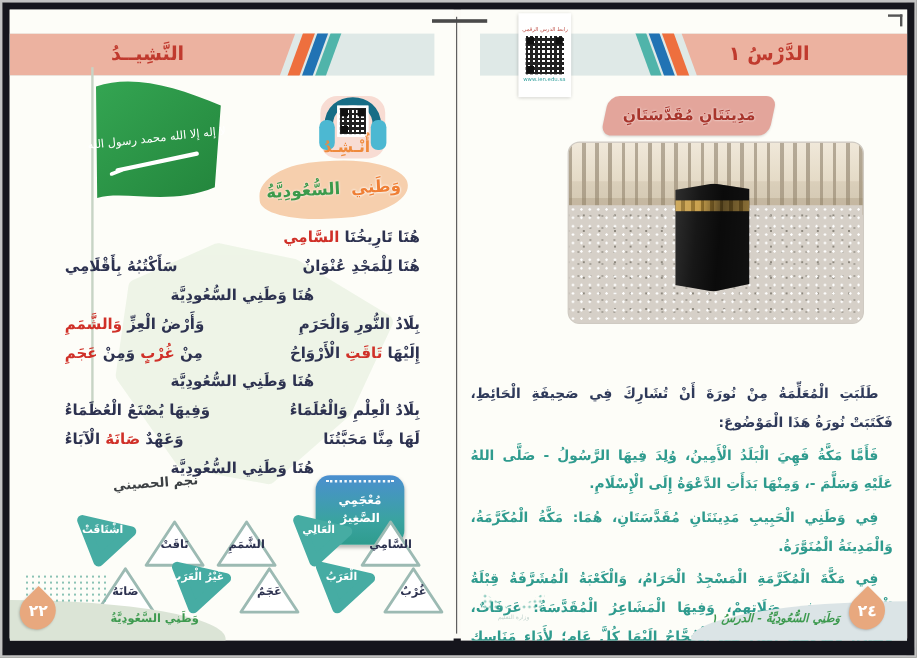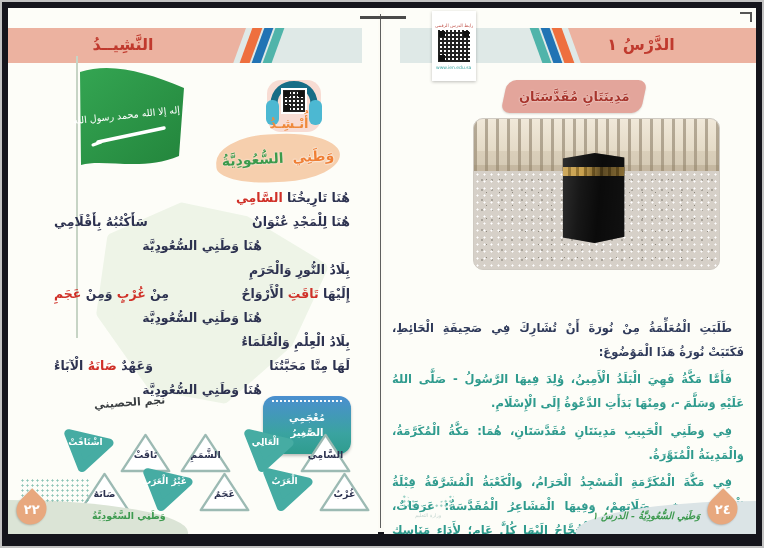--- a/index.html
+++ b/index.html
@@ -59,21 +59,21 @@
   .map-mark { position:absolute; left:66px; top:192px; width:268px; height:210px; opacity:.75; }
 
   .poem { position:absolute; left:46px; top:182px; width:296px; direction:rtl; }
   .poem-row { margin-bottom:9px; font-size:12.5px; font-weight:bold; color:#2d3250; }
   .poem-row.couplet { display:flex; justify-content:space-between; }
   .poem-row.refrain { text-align:center; }
   .poem .red { color:#d03028; }
   .poem-author { position:absolute; left:86px; top:388px; font-size:11px; font-weight:bold;
                  color:#3c4043; transform:rotate(-4deg); }
 
-  .dict { position:absolute; left:255px; top:388px; width:88px; height:58px; }
+  .dict { position:absolute; left:255px; top:388px; width:74px; height:58px; }
   .dict-body { position:absolute; inset:0; border-radius:12px;
                background:linear-gradient(180deg,#4b8fd0 0%, #3aa3a0 65%, #2f9c8e 100%);
                display:flex; flex-direction:column; align-items:center; justify-content:center; gap:4px;
                box-shadow:0 2px 3px rgba(0,0,0,.25); }
   .dict-body::before { content:""; position:absolute; top:4px; left:9px; right:9px;
                        border-top:2px dotted rgba(255,255,255,.95); }
   .dict-line { color:#fff; font-size:10px; font-weight:bold; }
   .dict-tail { position:absolute; left:2px; bottom:-8px; width:16px; height:14px;
                background:#2f9c8e; clip-path:polygon(0 100%, 10% 0, 95% 30%); }
 
@@ -215,28 +215,30 @@
               <div class="poem-row couplet">
                 <span class="hemi"><span>هُنَا تَارِيخُنَا </span><span class="red">السَّامِي</span></span>
               </div>
               <div class="poem-row couplet">
                 <span class="hemi"><span>هُنَا لِلْمَجْدِ عُنْوَانٌ</span></span>
                 <span class="hemi"><span>سَأَكْتُبُهُ بِأَقْلَامِي</span></span>
               </div>
               <div class="poem-row refrain"><span>هُنَا وَطَنِي السُّعُودِيَّة</span></div>
               <div class="poem-row couplet">
                 <span class="hemi"><span>بِلَادُ النُّورِ وَالْحَرَمِ</span></span>
+                <span class="hemi"><span>وَأَرْضُ الْعِزِّ </span><span class="red">وَالشَّمَمِ</span></span>
               </div>
               <div class="poem-row couplet">
                 <span class="hemi"><span>إِلَيْهَا </span><span class="red">تَاقَتِ</span><span> الْأَرْوَاحُ</span></span>
                 <span class="hemi"><span>مِنْ </span><span class="red">غُرْبٍ</span><span> وَمِنْ </span><span class="red">عَجَمِ</span></span>
               </div>
               <div class="poem-row refrain"><span>هُنَا وَطَنِي السُّعُودِيَّة</span></div>
               <div class="poem-row couplet">
                 <span class="hemi"><span>بِلَادُ الْعِلْمِ وَالْعُلَمَاءُ</span></span>
+                <span class="hemi"><span>وَفِيهَا يُصْنَعُ الْعُظَمَاءُ</span></span>
               </div>
               <div class="poem-row couplet">
                 <span class="hemi"><span>لَهَا مِنَّا مَحَبَّتُنَا</span></span>
                 <span class="hemi"><span>وَعَهْدٌ </span><span class="red">صَانَهُ</span><span> الْآبَاءُ</span></span>
               </div>
               <div class="poem-row refrain"><span>هُنَا وَطَنِي السُّعُودِيَّة</span></div>
             </div>
           <div class="poem-author">نجم الحصيني</div>
 
           <div class="dict">

